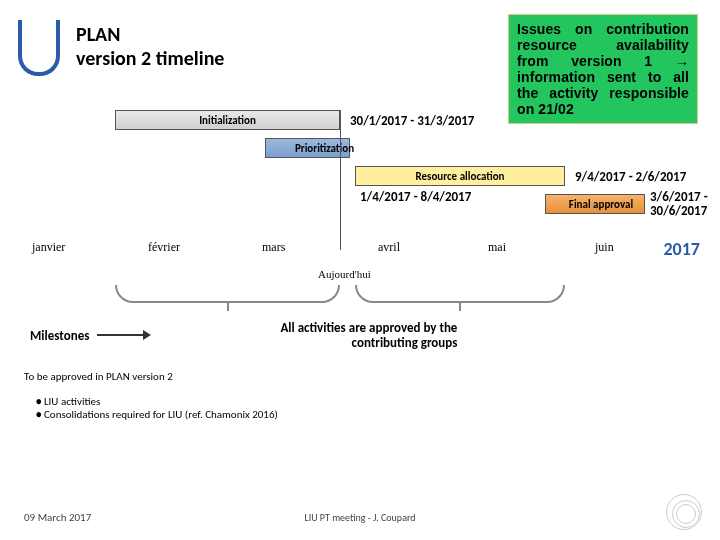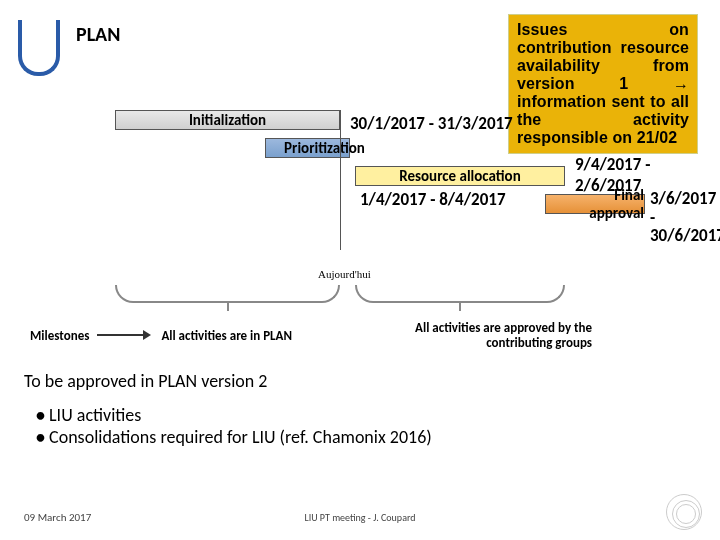--- a/index.html
+++ b/index.html
@@ -2,69 +2,70 @@
 <html><head>
 <meta charset="utf-8">
 <style>
   * { box-sizing: border-box; margin: 0; padding: 0; }
   body { width: 720px; height: 540px; font-family: Calibri, Arial, sans-serif; position: relative; background: #fff; color: #000; }
 
   .logo { position: absolute; left: 18px; top: 20px; width: 42px; height: 56px; border: 4px solid #2a5ba8; border-top: none; border-radius: 0 0 20px 20px; }
 
   .title { position: absolute; left: 76px; top: 22px; font-size: 20px; font-weight: 700; line-height: 1.2; }
 
-  .callout { position: absolute; right: 22px; top: 14px; width: 190px; background: #eab308; border: 1px solid #cfcf8a; padding: 6px 8px; font-size: 16px; font-weight: 700; text-align: justify; font-family: "Arial Narrow", Arial, sans-serif; letter-spacing: 0.1px; }
+  .callout { position: absolute; right: 22px; top: 14px; width: 190px; background: #22c55e; border: 1px solid #cfcf8a; padding: 6px 8px; font-size: 14px; font-weight: 700; text-align: justify; font-family: "Arial Narrow", Arial, sans-serif; letter-spacing: 0.1px; }
 
   .timeline-wrap { position: absolute; left: 20px; top: 110px; width: 680px; }
 
   .gantt { position: relative; height: 130px; }
-  .bar { position: absolute; height: 20px; border: 1px solid #555; display: flex; align-items: center; justify-content: center; font-size: 15px; font-weight: 700; text-align: right; }
+  .bar { position: absolute; height: 20px; border: 1px solid #555; display: flex; align-items: center; justify-content: center; font-size: 11px; font-weight: 700; text-align: left; }
   .bar.gray { background: linear-gradient(#e8e8e8,#d0d0d0); }
   .bar.blue { background: linear-gradient(#9cb8dd,#7aa0cd); padding-left: 34px; }
   .bar.yellow { background: #fff0a0; }
   .bar.orange { background: linear-gradient(#f6b26b,#e69138); }
 
-  .daterange { position: absolute; font-size: 17px; font-weight: 700; }
+  .daterange { position: absolute; font-size: 13px; font-weight: 700; }
 
   .axis-row { position: absolute; left: 0; top: 130px; width: 680px; height: 22px; }
   .month { position: absolute; top: 0; font-size: 12px; font-family: "Times New Roman", serif; }
   .year { position: absolute; right: 0; top: -2px; font-size: 18px; font-weight: 700; color: #2a5ba8; font-family: Calibri, Arial, sans-serif; }
 
   .marker-line { position: absolute; width: 1px; background: #555; }
   .today-label { position: absolute; font-size: 11px; font-family: "Times New Roman", serif; }
 
   .curly { position: absolute; border: 2px solid #888; border-top: none; border-radius: 0 0 28px 28px; height: 18px; }
   .curly:before { content:""; position:absolute; left:50%; bottom:-10px; width:2px; height:10px; background:#888; transform:translateX(-50%); }
 
   .milestones-row { position: absolute; left: 30px; top: 320px; width: 660px; display: flex; align-items: center; }
   .mlabel { font-size: 13px; font-weight: 700; }
   .arrow { width: 52px; height: 2px; background: #333; margin: 0 8px; position: relative; }
   .arrow:after { content:""; position:absolute; right:-2px; top:-4px; border-left:8px solid #333; border-top:5px solid transparent; border-bottom:5px solid transparent; }
   .mbox1 { font-size: 13px; font-weight: 700; margin-left: 4px; }
   .mbox2 { font-size: 13px; font-weight: 700; text-align: right; margin-left: 70px; width: 230px; }
 
-  .approved { position: absolute; left: 24px; top: 370px; font-size: 18px; }
+  .approved { position: absolute; left: 24px; top: 370px; font-size: 11px; }
   .approved ul { list-style: none; margin-top: 12px; }
   .approved li:before { content: "• "; color: #000; font-weight: 700; }
   .approved li { padding-left: 12px; }
 
   .footer-date { position: absolute; left: 24px; bottom: 16px; font-size: 11px; color: #444; }
   .footer-mid { position: absolute; left: 50%; bottom: 16px; transform: translateX(-50%); font-size: 10px; color: #444; }
   .cern { position: absolute; right: 18px; bottom: 10px; width: 36px; height: 36px; border: 1px solid #ccc; border-radius: 50%; }
   .cern:before, .cern:after { content:""; position:absolute; border:1px solid #ccc; border-radius:50%; }
   .cern:before { width: 26px; height: 26px; left: 5px; top: 5px; }
   .cern:after { width: 18px; height: 18px; left: 9px; top: 9px; }
 </style>
 </head>
 <body>
 
 <div class="logo"></div>
 
 <div class="title">
   <span>PLAN</span><br>
+  <span>version 2 timeline</span>
 </div>
 
 <div class="callout">
   <span>Issues on contribution resource availability from version 1 → information sent to all the activity responsible on 21/02</span>
 </div>
 
 <div class="timeline-wrap">
   <div class="gantt">
 
     <div class="bar gray" style="left:95px; top:0; width:225px;">
@@ -73,41 +74,49 @@
     <span class="daterange" style="left:330px; top:3px;">30/1/2017 - 31/3/2017</span>
 
     <div class="bar blue" style="left:245px; top:28px; width:85px;">
       <span>Prioritization</span>
     </div>
     <span class="daterange" style="left:340px; top:31px;margin-top:48px;">1/4/2017 - 8/4/2017</span>
 
     <div class="bar yellow" style="left:335px; top:56px; width:210px;">
       <span>Resource allocation</span>
     </div>
-    <span class="daterange" style="left:555px; top:44px;">9/4/2017 - 2/6/2017</span>
+    <span class="daterange" style="left:555px; top:59px;">9/4/2017 - 2/6/2017</span>
 
     <div class="bar orange" style="left:525px; top:84px; width:100px;padding-left:12px;">
       <span>Final approval</span>
     </div>
     <span class="daterange" style="left:630px; top:80px; width:60px; line-height:1.1;">3/6/2017 - 30/6/2017</span>
 
     <div class="marker-line" style="left:320px; top:0; height:140px;"></div>
   </div>
 
+  <div class="axis-row">
+    <span class="month" style="left:12px;">janvier</span>
+    <span class="month" style="left:128px;">février</span>
+    <span class="month" style="left:242px;">mars</span>
+    <span class="month" style="left:358px;">avril</span>
+    <span class="month" style="left:468px;">mai</span>
+    <span class="month" style="left:575px;">juin</span>
+    <span class="year">2017</span>
+  </div>
 
   <span class="today-label" style="left:298px; top:158px;">Aujourd'hui</span>
 
   <div class="curly" style="left:95px; top:175px; width:225px;"></div>
   <div class="curly" style="left:335px; top:175px; width:210px;"></div>
 </div>
 
 <div class="milestones-row">
   <span class="mlabel">Milestones</span>
   <span class="arrow"></span>
-  <span class="mbox1">All activities are in PLAN</span>
   <span class="mbox2">All activities are approved by the contributing groups</span>
 </div>
 
 <div class="approved">
   <div>To be approved in PLAN version 2</div>
   <ul>
     <li>LIU activities</li>
     <li>Consolidations required for LIU (ref. Chamonix 2016)</li>
   </ul>
 </div>

